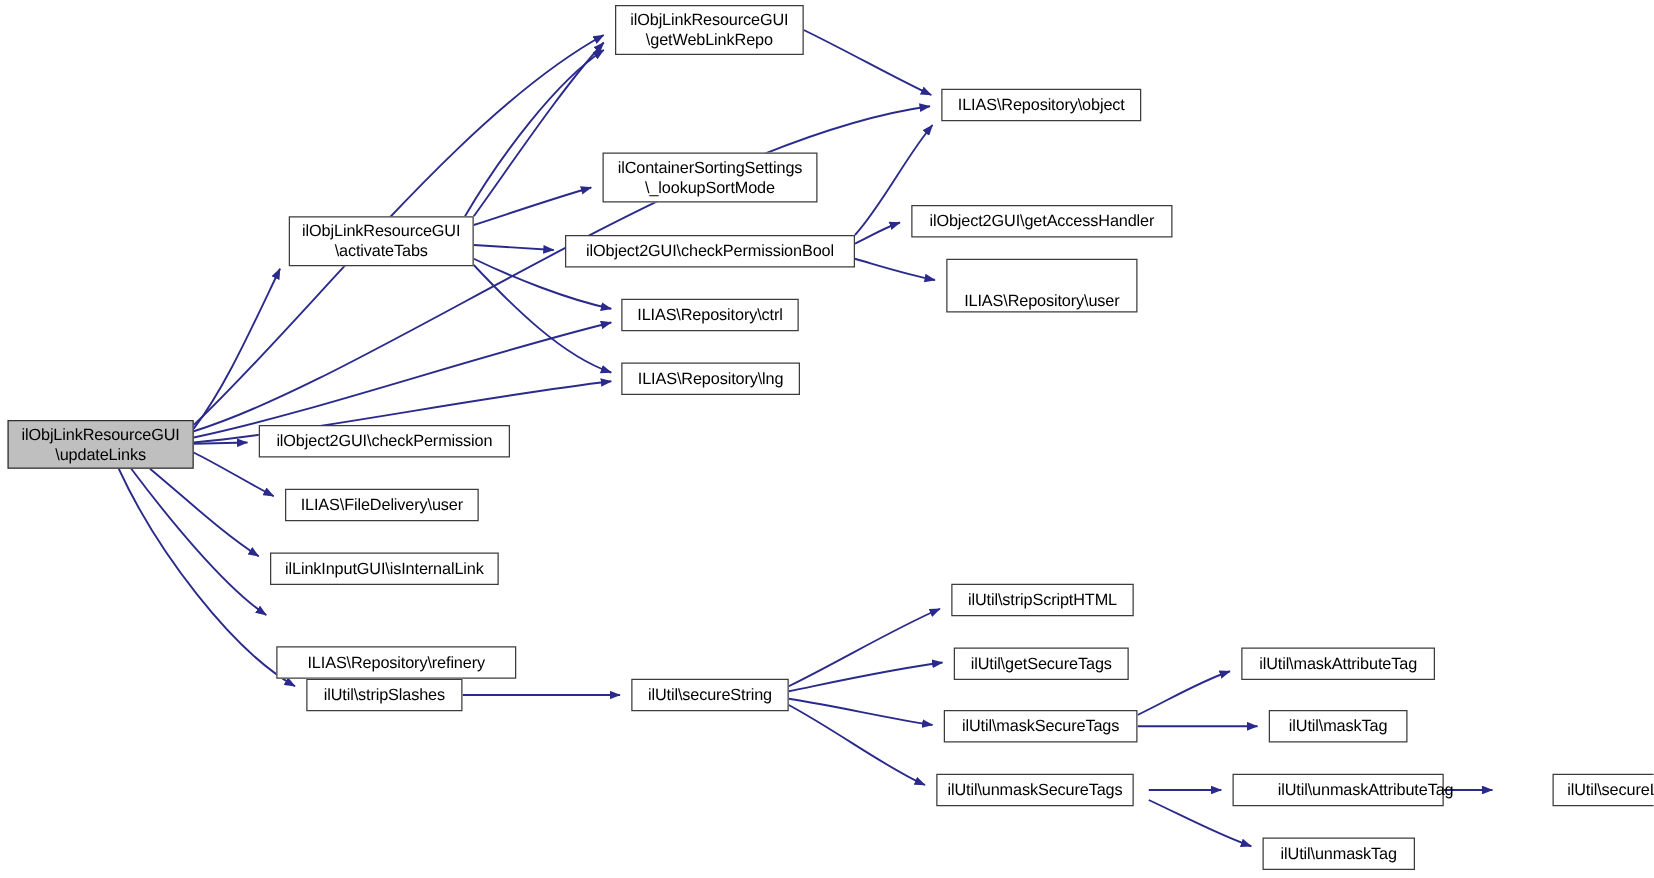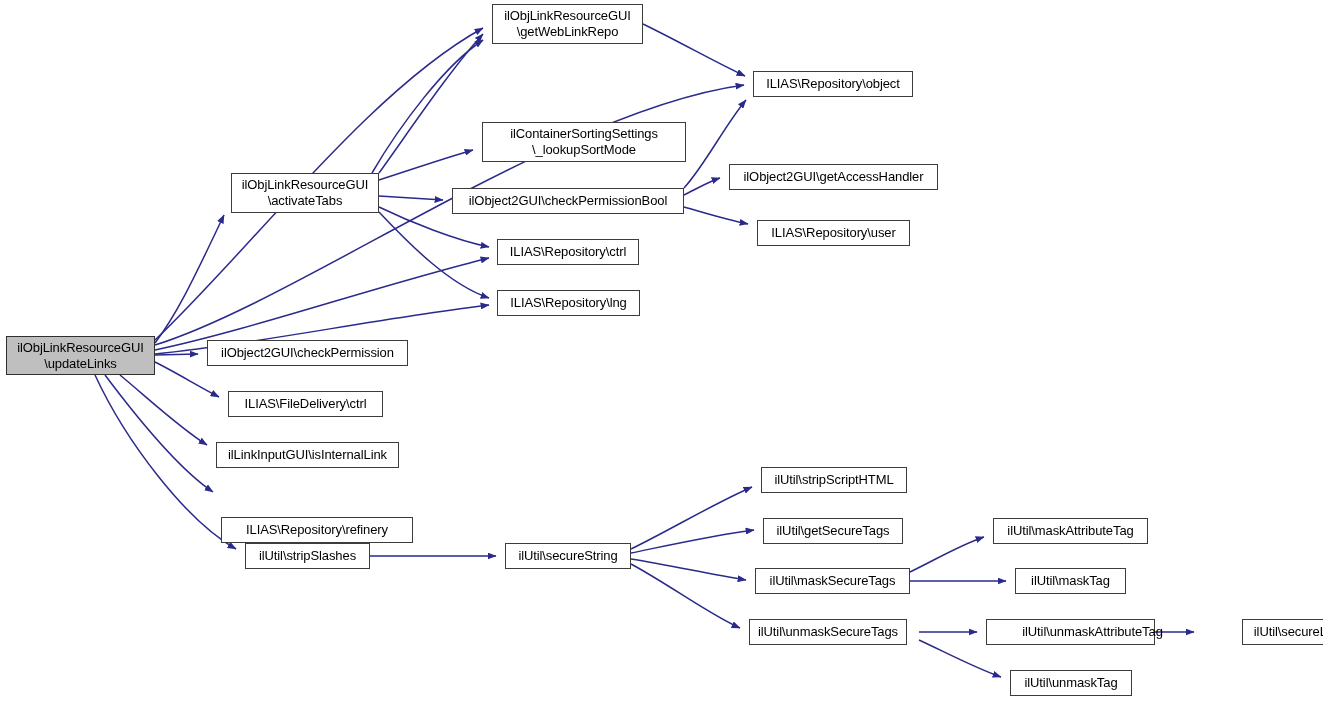--- a/index.html
+++ b/index.html
@@ -77,29 +77,29 @@
       </g>
   </svg>
   <div id="node-layer">
       <div class="node root" style="left: 6px; top: 336px; width: 149px; height: 39px;"><span class="lbl">ilObjLinkResourceGUI
 \updateLinks</span></div>
       <div class="node" style="left: 492px; top: 4px; width: 151px; height: 40px;"><span class="lbl">ilObjLinkResourceGUI
 \getWebLinkRepo</span></div>
       <div class="node" style="left: 753px; top: 71px; width: 160px; height: 26px;"><span class="lbl">ILIAS\Repository\object</span></div>
       <div class="node" style="left: 231px; top: 173px; width: 148px; height: 40px;"><span class="lbl">ilObjLinkResourceGUI
 \activateTabs</span></div>
-      <div class="node" style="left: 482px; top: 122px; width: 204px; height: 40px;"><span class="lbl">ilContainerSortingSettings
+      <div class="node" style="left: 482px; top: 122px; width: 172px; height: 40px;"><span class="lbl">ilContainerSortingSettings
 \_lookupSortMode</span></div>
       <div class="node" style="left: 452px; top: 188px; width: 232px; height: 26px;"><span class="lbl">ilObject2GUI\checkPermissionBool</span></div>
       <div class="node" style="left: 729px; top: 164px; width: 209px; height: 26px;"><span class="lbl">ilObject2GUI\getAccessHandler</span></div>
-      <div class="node" style="left: 757px; top: 220px; width: 153px; height: 26px;"><span class="lbl">ILIAS\Repository\user</span></div>
+      <div class="node" style="left: 757px; top: 207px; width: 153px; height: 43px; align-items: flex-end;"><span class="lbl">ILIAS\Repository\user</span></div>
       <div class="node" style="left: 497px; top: 239px; width: 142px; height: 26px;"><span class="lbl">ILIAS\Repository\ctrl</span></div>
       <div class="node" style="left: 497px; top: 290px; width: 143px; height: 26px;"><span class="lbl">ILIAS\Repository\lng</span></div>
       <div class="node" style="left: 207px; top: 340px; width: 201px; height: 26px;"><span class="lbl">ilObject2GUI\checkPermission</span></div>
-      <div class="node" style="left: 228px; top: 391px; width: 155px; height: 26px;"><span class="lbl">ILIAS\FileDelivery\ctrl</span></div>
+      <div class="node" style="left: 228px; top: 391px; width: 155px; height: 26px;"><span class="lbl">ILIAS\FileDelivery\user</span></div>
       <div class="node" style="left: 216px; top: 442px; width: 183px; height: 26px;"><span class="lbl">ilLinkInputGUI\isInternalLink</span></div>
       <div class="node" style="left: 221px; top: 517px; width: 192px; height: 26px;"><span class="lbl">ILIAS\Repository\refinery</span></div>
       <div class="node" style="left: 245px; top: 543px; width: 125px; height: 26px;"><span class="lbl">ilUtil\stripSlashes</span></div>
       <div class="node" style="left: 505px; top: 543px; width: 126px; height: 26px;"><span class="lbl">ilUtil\secureString</span></div>
       <div class="node" style="left: 761px; top: 467px; width: 146px; height: 26px;"><span class="lbl">ilUtil\stripScriptHTML</span></div>
       <div class="node" style="left: 763px; top: 518px; width: 140px; height: 26px; align-items: center;"><span class="lbl">ilUtil\getSecureTags</span></div>
       <div class="node" style="left: 755px; top: 568px; width: 155px; height: 26px;"><span class="lbl">ilUtil\maskSecureTags</span></div>
       <div class="node" style="left: 749px; top: 619px; width: 158px; height: 26px;"><span class="lbl">ilUtil\unmaskSecureTags</span></div>
       <div class="node" style="left: 993px; top: 518px; width: 155px; height: 26px;"><span class="lbl">ilUtil\maskAttributeTag</span></div>
       <div class="node" style="left: 1015px; top: 568px; width: 111px; height: 26px;"><span class="lbl">ilUtil\maskTag</span></div>

